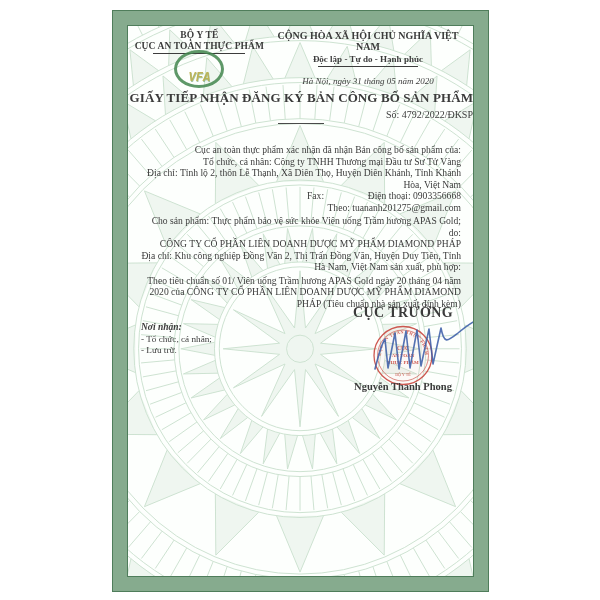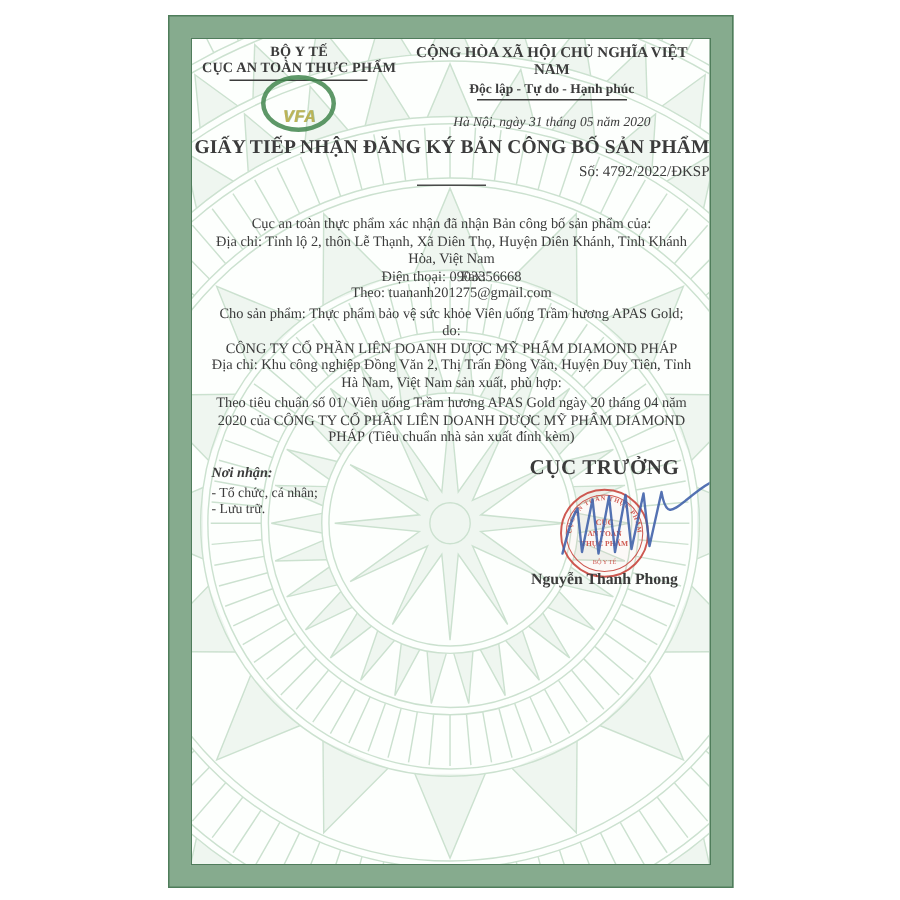--- a/index.html
+++ b/index.html
@@ -25,27 +25,27 @@
   .motto1{font-weight:bold;font-size:10px;}
   .motto2{font-weight:bold;font-size:9px;margin-top:2px;}
   .hdr-rule2{width:100px;height:1px;background:#3c3c3c;margin:2px auto 0;}
   .place-date{font-style:italic;font-size:9px;margin-top:9px;}
   
   .titleblock{position:absolute;top:64px;left:0;right:0;text-align:right;}
   .cert-title{font-weight:bold;font-size:13px;white-space:nowrap;letter-spacing:.1px;}
   .cert-no{font-size:10px;margin-top:3px;}
   .no-rule{width:46px;height:1px;background:#4a4a4a;margin:3px auto 0;}
   
-  .bodytext{position:absolute;top:118px;left:13px;right:12px;font-size:9.6px;line-height:11.5px;text-align:center;}
+  .bodytext{position:absolute;top:118px;left:13px;right:12px;font-size:9.6px;line-height:11.5px;text-align:right;}
   .bodytext p{margin:0;}
   .p-gap{margin-top:2px !important;}
   .phone-row{position:relative;}
   .fax{position:absolute;left:166px;top:0;}
   
-  .recipients{position:absolute;left:13px;top:285px;font-size:9.2px;line-height:11.5px;}
+  .recipients{position:absolute;left:13px;top:296px;font-size:9.2px;line-height:11.5px;}
   .recipients .label{font-weight:bold;font-style:italic;font-size:9.5px;}
   .signblock{position:absolute;left:180px;top:279px;width:190px;height:100px;text-align:center;}
   .signer-title{font-weight:bold;font-size:14px;letter-spacing:.4px;}
   .stampsig{position:absolute;left:0;top:14px;width:190px;height:78px;overflow:visible;}
   .signer-name{position:absolute;top:76px;left:0;right:0;font-weight:bold;font-size:10.5px;}
 </style>
 </head>
 <body>
 
 <div class="page">
@@ -99,20 +99,21 @@
         </div>
 
         <div class="titleblock">
           <div class="cert-title">GIẤY TIẾP NHẬN ĐĂNG KÝ BẢN CÔNG BỐ SẢN PHẨM</div>
           <div class="cert-no">Số: 4792/2022/ĐKSP</div>
           <div class="no-rule"></div>
         </div>
 
         <div class="bodytext">
           <p>Cục an toàn thực phẩm xác nhận đã nhận Bản công bố sản phẩm của:</p>
+          <p>Tổ chức, cá nhân: Công ty TNHH Thương mại Đầu tư Sư Tử Vàng</p>
           <p>Địa chỉ: Tỉnh lộ 2, thôn Lễ Thạnh, Xã Diên Thọ, Huyện Diên Khánh, Tỉnh Khánh Hòa, Việt Nam</p>
           <p class="phone-row">
             <span>Điện thoại: 0903356668</span>
             <span class="fax">Fax:</span>
           </p>
           <p>Theo: tuananh201275@gmail.com</p>
           <p class="p-gap">Cho sản phẩm: Thực phẩm bảo vệ sức khỏe Viên uống Trầm hương APAS Gold; do:</p>
           <p>CÔNG TY CỔ PHẦN LIÊN DOANH DƯỢC MỸ PHẨM DIAMOND PHÁP</p>
           <p>Địa chỉ: Khu công nghiệp Đồng Văn 2, Thị Trấn Đồng Văn, Huyện Duy Tiên, Tỉnh Hà Nam, Việt Nam sản xuất, phù hợp:</p>
           <p class="p-gap">Theo tiêu chuẩn số 01/ Viên uống Trầm hương APAS Gold ngày 20 tháng 04 năm 2020 của CÔNG TY CỔ PHẦN LIÊN DOANH DƯỢC MỸ PHẨM DIAMOND PHÁP (Tiêu chuẩn nhà sản xuất đính kèm)</p>

